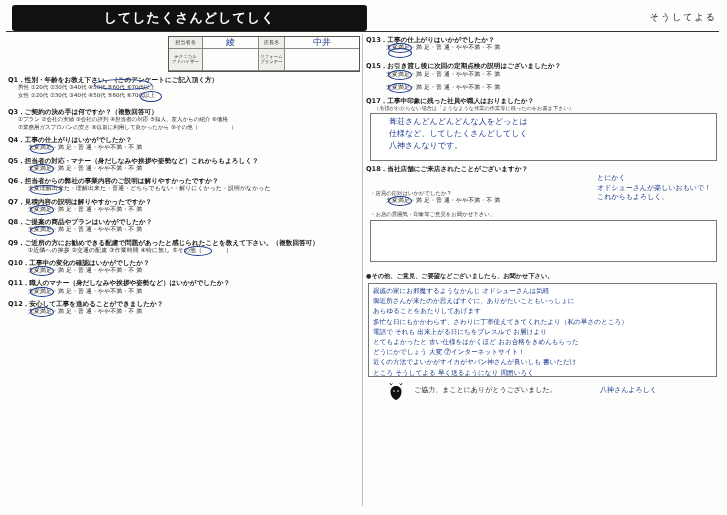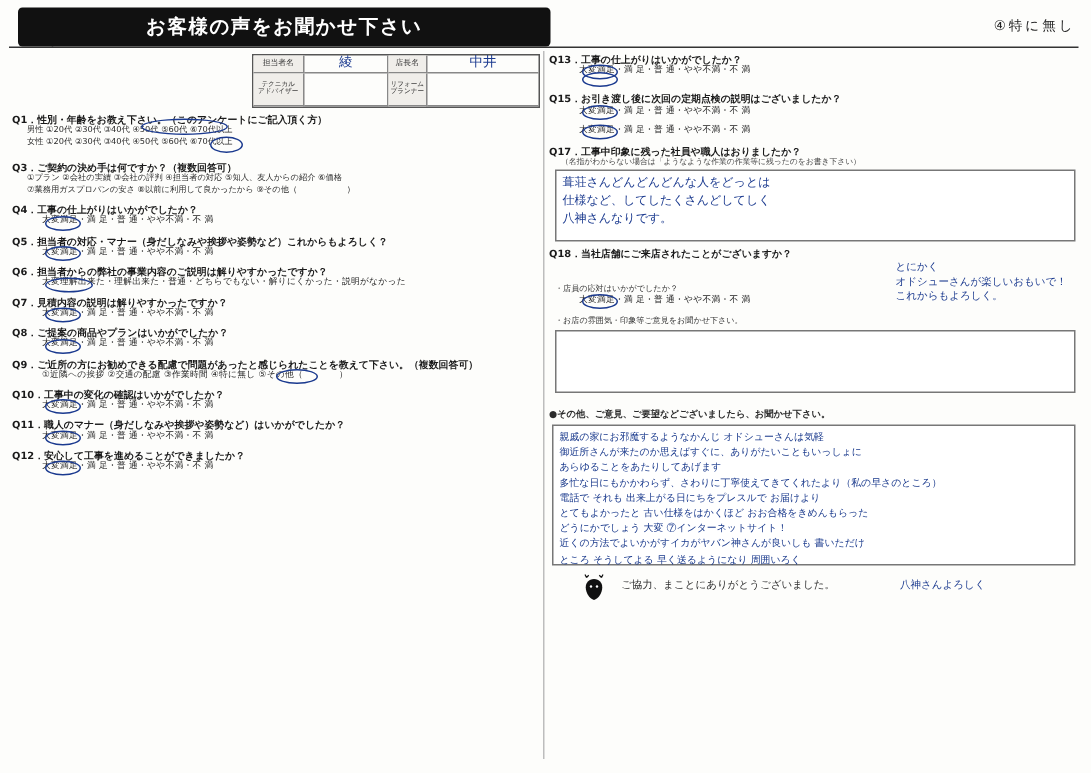--- a/index.html
+++ b/index.html
@@ -77,23 +77,23 @@
 <div class="sheet">
 
   <div class="hdr">
     <svg class="deer" viewBox="0 0 40 40">
       <path d="M10 6 L8 2 M10 6 L13 3 M30 6 L32 2 M30 6 L27 3" stroke="#111" stroke-width="1.4" fill="none"></path>
       <path d="M20 8 C13 8 9 13 9 19 C9 27 14 34 20 36 C26 34 31 27 31 19 C31 13 27 8 20 8 Z" fill="#111"></path>
       <circle cx="16" cy="18" r="1.6" fill="#fff"></circle>
       <circle cx="24" cy="18" r="1.6" fill="#fff"></circle>
     </svg>
     <div class="hdr-badge">
-      <span>お客様の声をお聞かせ下さい</span>
-    </div>
-    <div class="hdr-right">④特に無し</div>
+      <span>してしたくさんどしてしく</span>
+    </div>
+    <div class="hdr-right">そうしてよる</div>
   </div>
   <div class="hdr-rule"></div>
   <div class="vline"></div>
 
   <div class="colL">
 
     <div class="info">
       <div class="lbl">担当者名</div>
       <div class="hw">綾</div>
       <div class="lbl">店長名</div>
@@ -253,21 +253,21 @@
     </div>
     <div style="position:relative;height:0">
       <div class="bigcirc" style="left:22px;top:-9px;width:22px;height:8px;"></div>
     </div>
     <div style="height:5px"></div>
 
     <div class="q">
       <div class="qt">Q17．工事中印象に残った社員や職人はおりましたか？</div>
       <div class="note" style="padding-left:8px;">（名指がわからない場合は「ようなような作業の作業等に残ったのをお書き下さい）</div>
     </div>
-    <div class="free" style="height:46px;margin:1px 2px 0 4px;">
+    <div class="free" style="height:46px;margin:1px 2px 0 4px;padding-left:14px;">
       <div class="scribble" style="white-space:pre-line;">葺荘さんどんどんどんな人をどっとは
 仕様など、してしたくさんどしてしく
 八神さんなりです。</div>
     </div>
 
     <div style="height:4px"></div>
 
     <div class="q">
       <div class="qt">Q18．当社店舗にご来店されたことがございますか？</div>
     </div>

